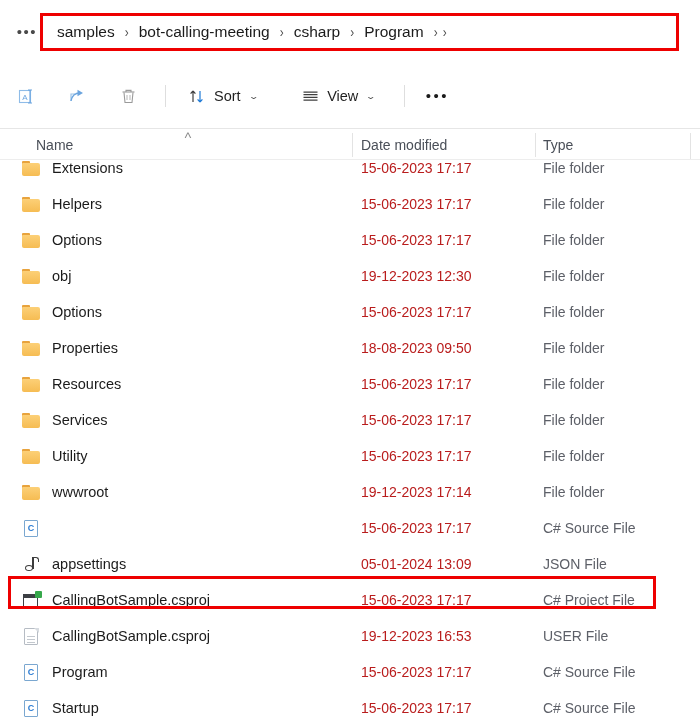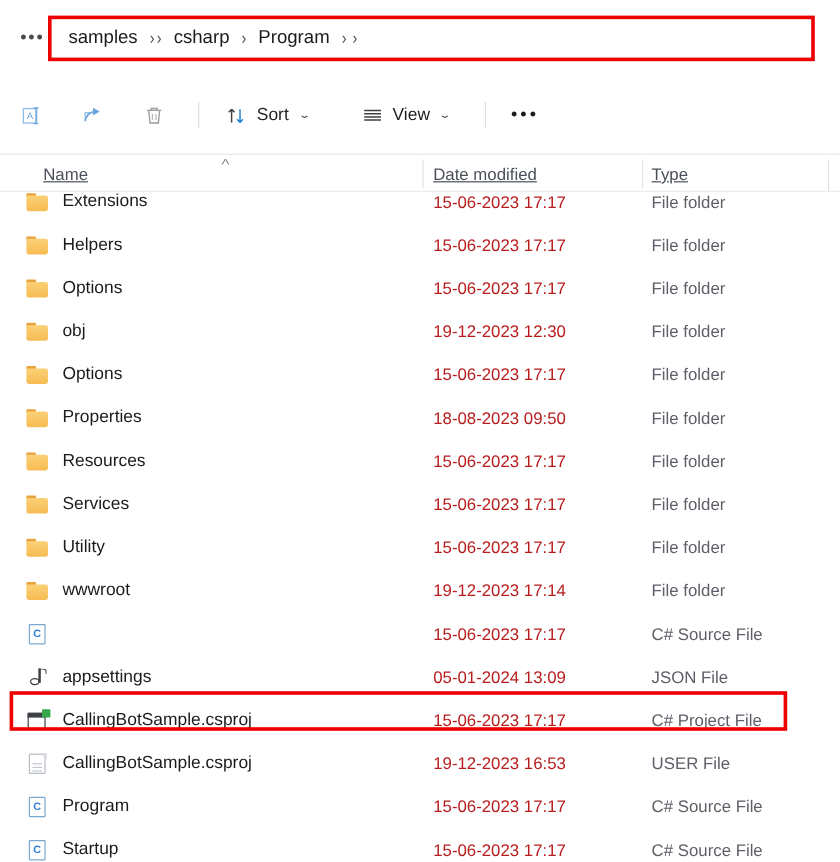--- a/index.html
+++ b/index.html
@@ -90,21 +90,21 @@
   
   .colhdr {
     position: absolute; left: 0; top: 128px;
     width: 700px; height: 32px;
     border-top: 1px solid #e6e6e6;
     background: #ffffff;
   }
   .colhdr-cell {
     position: absolute; top: 0; height: 32px;
     display: flex; align-items: center;
-    font-size: 14px; color: #4a4f58; text-decoration: underline;
+    font-size: 14px; color: #4a4f58;
   }
   .col-name { left: 36px; }
   .col-date { left: 361px; }
   .col-type { left: 543px; }
   .col-div {
     position: absolute; top: 4px;
     width: 1px; height: 24px;
     background: #e3e3e3;
   }
   .sort-caret {
@@ -247,20 +247,21 @@
 </head>
 <body>
 
 <div class="explorer">
 
   <div class="addressbar">
     <div class="ellipsis-btn">•••</div>
     <div class="crumbs">
       <span class="crumb">samples</span>
       <span class="crumb-sep">›</span>
+      <span class="crumb">bot-calling-meeting</span>
       <span class="crumb-sep">›</span>
       <span class="crumb">csharp</span>
       <span class="crumb-sep">›</span>
       <span class="crumb">Program</span>
       <span class="crumb-sep">›</span>
       <span class="crumb-sep last">›</span>
     </div>
   </div>
   <div class="anno-breadcrumb"></div>
 

